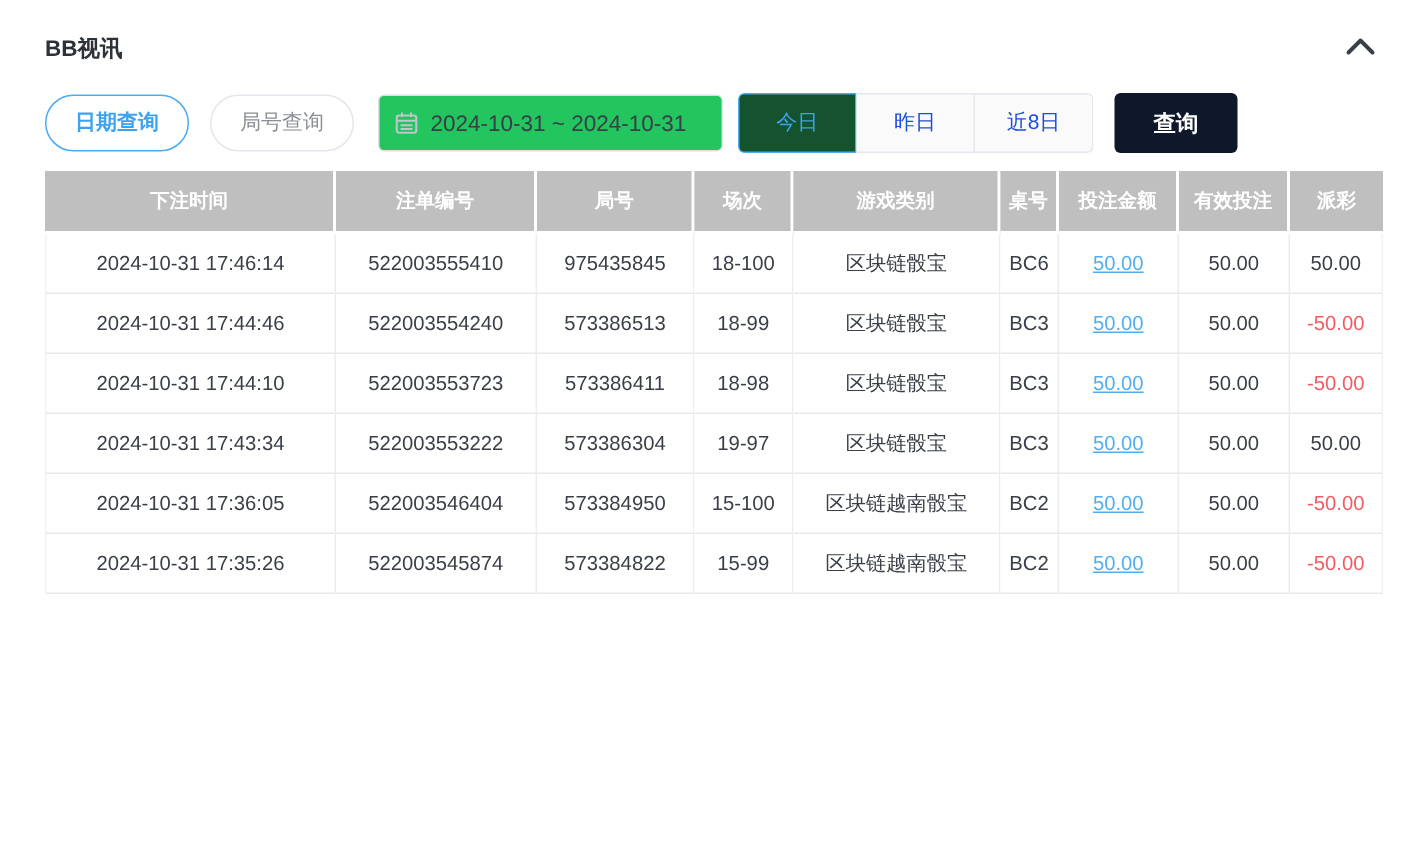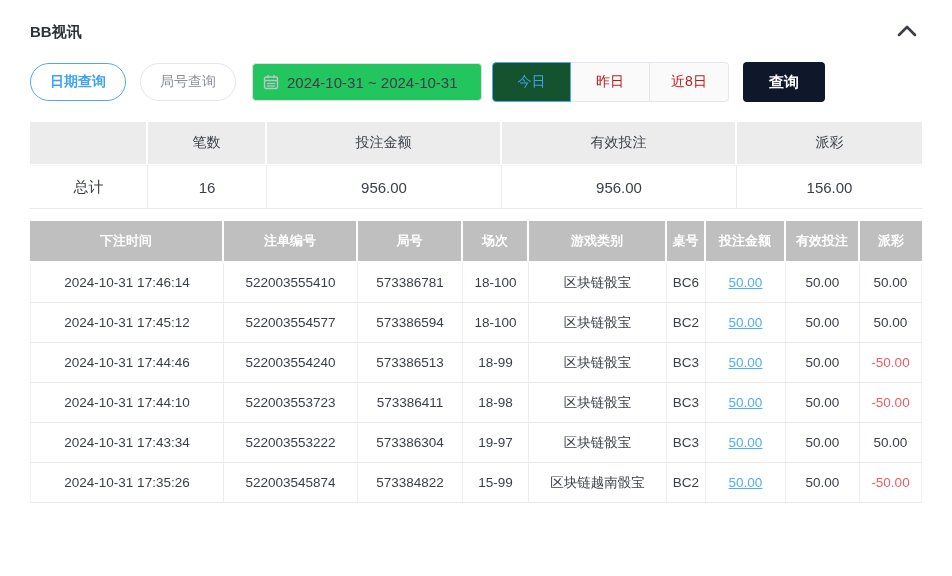--- a/index.html
+++ b/index.html
@@ -77,21 +77,21 @@
     overflow: hidden;
   }
   .btn-group .seg {
     width: 79px;
     height: 40px;
     box-sizing: border-box;
     font-size: 14px;
     background: #fafafa;
     border: 1px solid #e4e7ed;
     border-left-width: 0;
-    color: #b91c1c;
+    color: #1d4ed8;
     cursor: pointer;
   }
   .btn-group .seg:first-child { border-radius: 4px 0 0 4px; border-left-width: 1px; }
   .btn-group .seg:last-child { border-radius: 0 4px 4px 0; }
   .btn-group .seg.active {
     background: #14532d;
     border: 1px solid #4dabf0;
     color: #3fa2ef;
   }
   .search-btn {
@@ -202,47 +202,20 @@
 
     <div class="btn-group">
       <button class="seg active">今日</button>
       <button class="seg">昨日</button>
       <button class="seg">近8日</button>
     </div>
 
     <button class="search-btn">查询</button>
   </div>
 
-  <table class="summary">
-    <colgroup>
-      <col style="width:118px">
-        <col style="width:119px">
-        <col style="width:235px">
-        <col style="width:235px">
-        <col style="width:185px">
-    </colgroup>
-    <thead>
-      <tr>
-        <th></th>
-        <th>笔数</th>
-        <th>投注金额</th>
-        <th>有效投注</th>
-        <th>派彩</th>
-      </tr>
-    </thead>
-    <tbody>
-      <tr>
-        <td>总计</td>
-        <td>16</td>
-        <td>956.00</td>
-        <td>956.00</td>
-        <td>156.00</td>
-      </tr>
-    </tbody>
-  </table>
 
   <table class="records">
     <colgroup>
       <col style="width:194px">
         <col style="width:134px">
         <col style="width:105px">
         <col style="width:66px">
       <col style="width:138px">
         <col style="width:39px">
         <col style="width:80px">
@@ -259,40 +232,29 @@
         <th>桌号</th>
         <th>投注金额</th>
         <th>有效投注</th>
         <th>派彩</th>
       </tr>
     </thead>
     <tbody>
   <tr>
     <td>2024-10-31 17:46:14</td>
     <td>522003555410</td>
-    <td>573386781</td>
+    <td>975435845</td>
     <td>18-100</td>
     <td>区块链骰宝</td>
     <td>BC6</td>
     <td class="amount"><a>50.00</a></td>
     <td>50.00</td>
     <td>50.00</td>
   </tr>
 
-  <tr>
-    <td>2024-10-31 17:45:12</td>
-    <td>522003554577</td>
-    <td>573386594</td>
-    <td>18-100</td>
-    <td>区块链骰宝</td>
-    <td>BC2</td>
-    <td class="amount"><a>50.00</a></td>
-    <td>50.00</td>
-    <td>50.00</td>
-  </tr>
 
   <tr>
     <td>2024-10-31 17:44:46</td>
     <td>522003554240</td>
     <td>573386513</td>
     <td>18-99</td>
     <td>区块链骰宝</td>
     <td>BC3</td>
     <td class="amount"><a>50.00</a></td>
     <td>50.00</td>
@@ -317,20 +279,31 @@
     <td>573386304</td>
     <td>19-97</td>
     <td>区块链骰宝</td>
     <td>BC3</td>
     <td class="amount"><a>50.00</a></td>
     <td>50.00</td>
     <td>50.00</td>
   </tr>
 
 
+  <tr>
+    <td>2024-10-31 17:36:05</td>
+    <td>522003546404</td>
+    <td>573384950</td>
+    <td>15-100</td>
+    <td>区块链越南骰宝</td>
+    <td>BC2</td>
+    <td class="amount"><a>50.00</a></td>
+    <td>50.00</td>
+    <td class="neg">-50.00</td>
+  </tr>
 
   <tr>
     <td>2024-10-31 17:35:26</td>
     <td>522003545874</td>
     <td>573384822</td>
     <td>15-99</td>
     <td>区块链越南骰宝</td>
     <td>BC2</td>
     <td class="amount"><a>50.00</a></td>
     <td>50.00</td>

